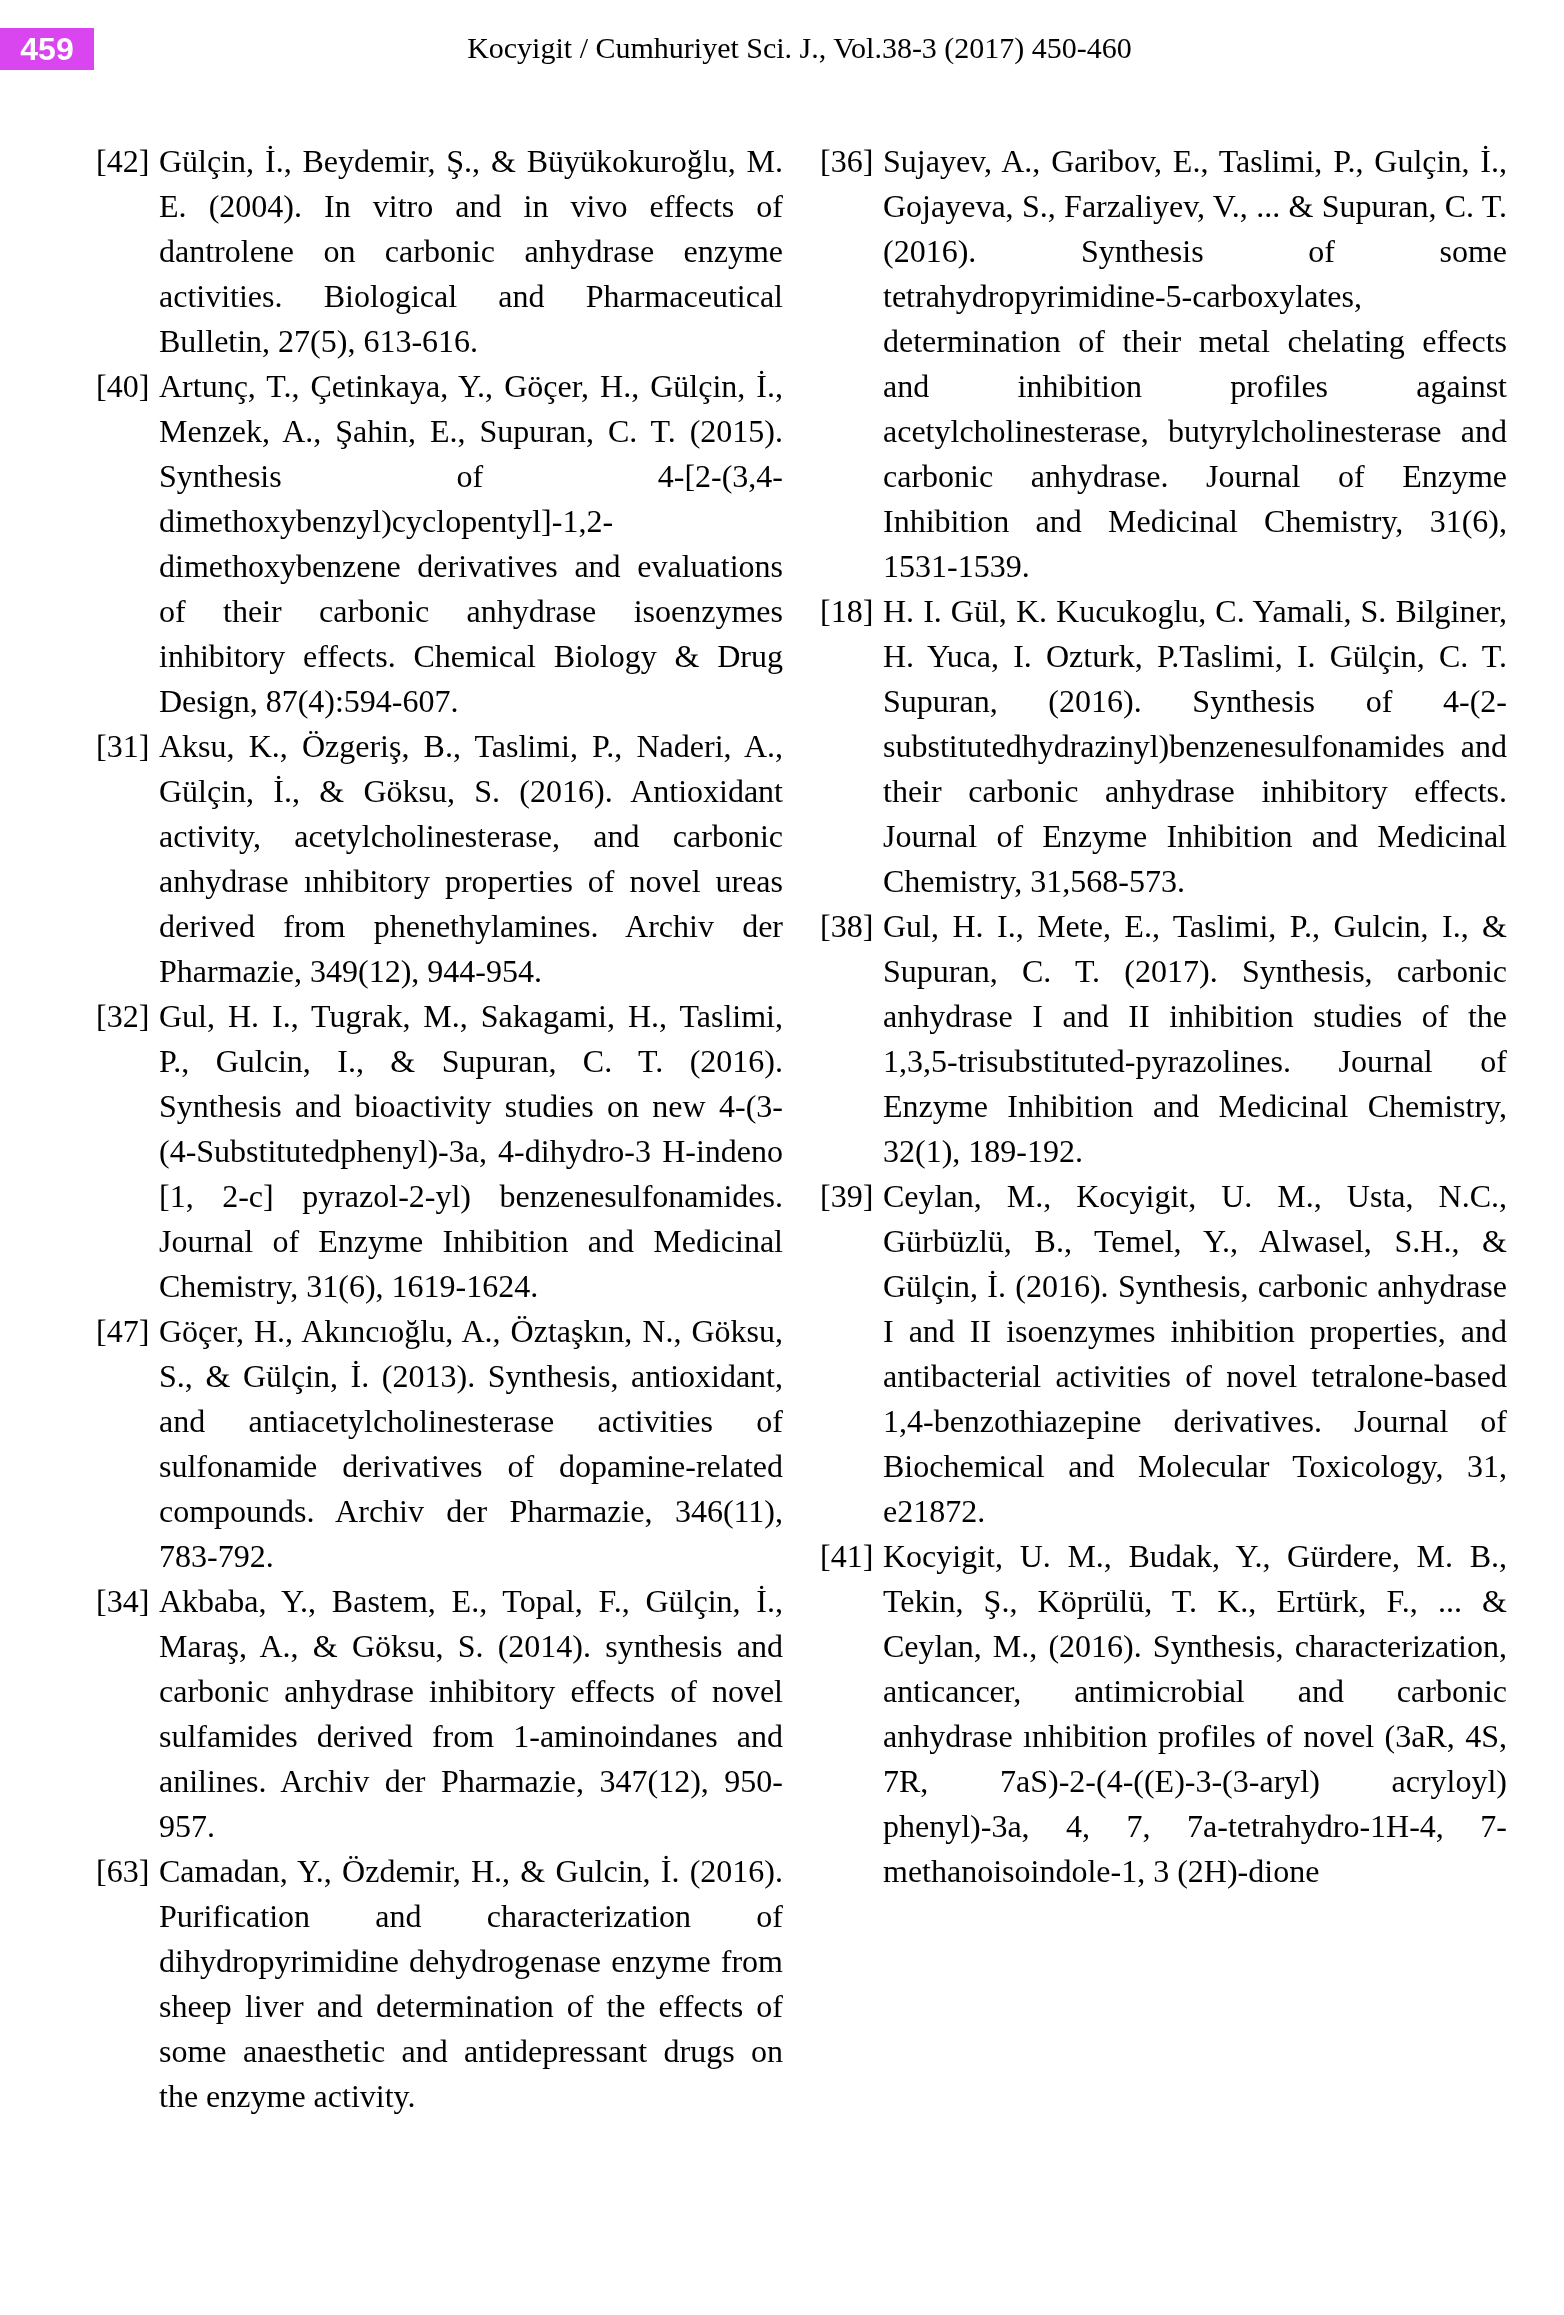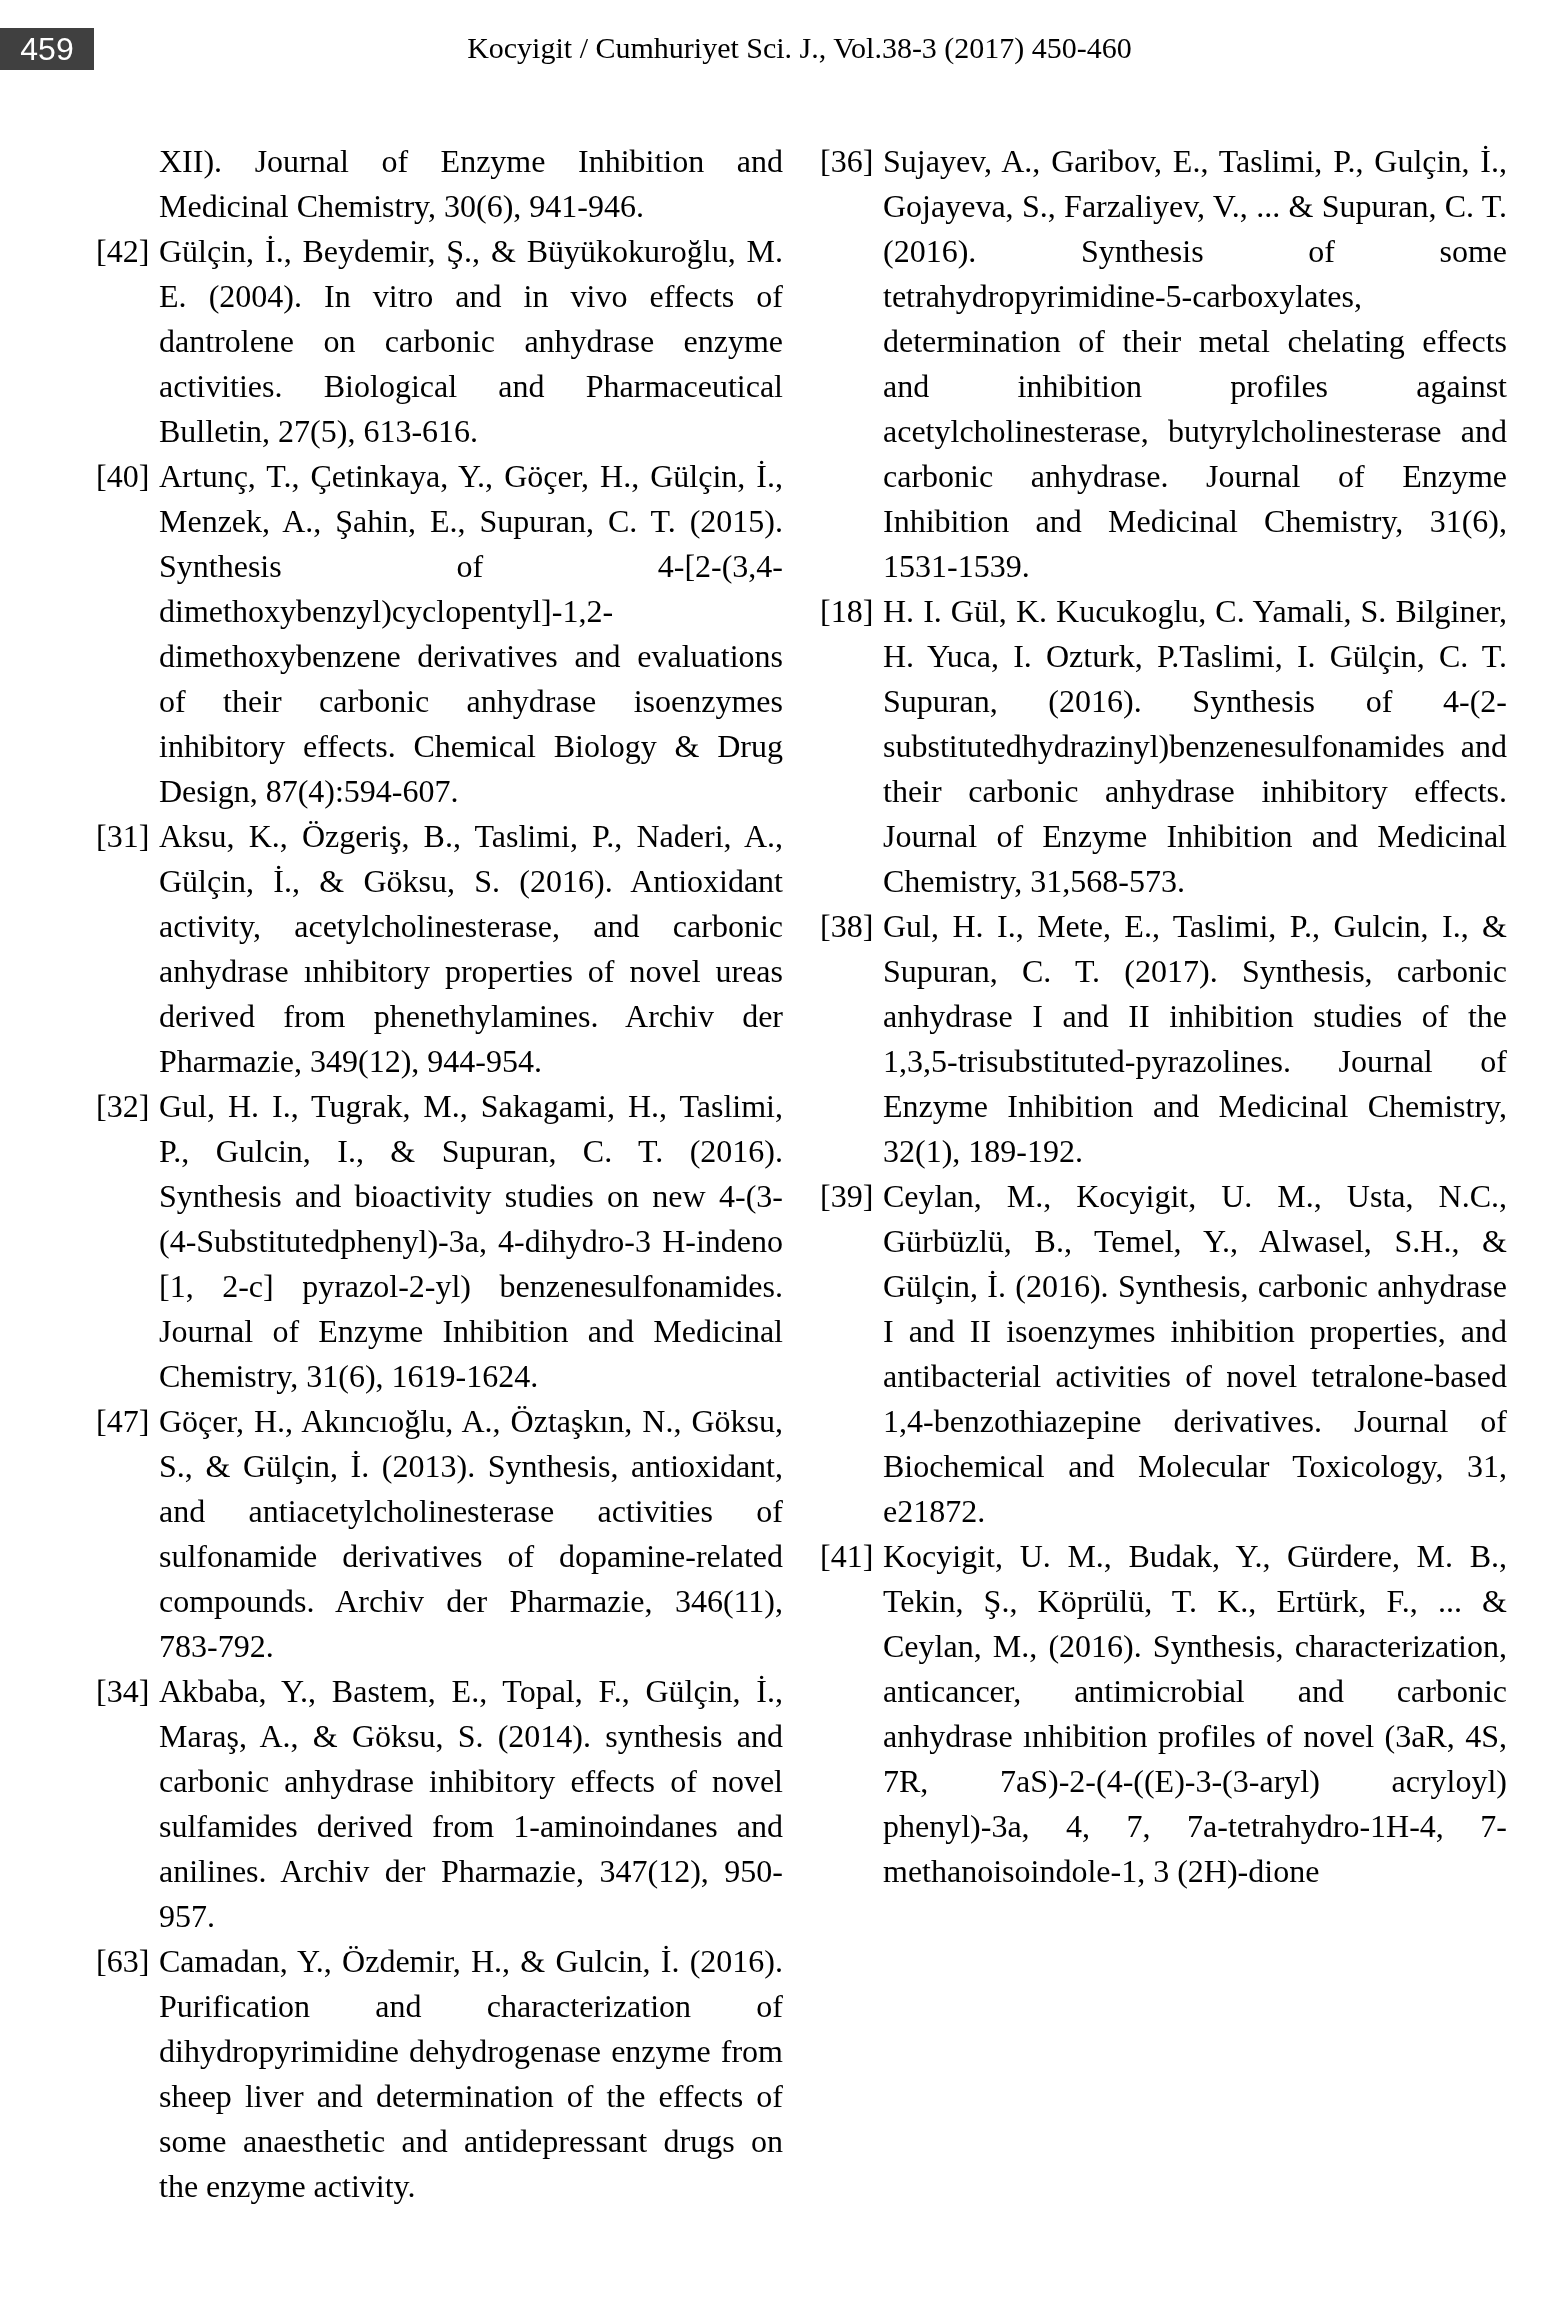--- a/index.html
+++ b/index.html
@@ -57,28 +57,27 @@
     display: inline-block;
     width: 63px;
     text-indent: 0;
   }
 </style>
 </head>
 <body>
 
 <div class="page">
 
-  <div class="badge" style="background: #404040;">459</div>
+  <div class="badge" style="background: #d946ef; font-weight: bold;">459</div>
 
   <div class="running-header">Kocyigit / Cumhuriyet Sci. J., Vol.38-3 (2017) 450-460</div>
 
   <div class="columns">
 
     <div class="col">
-      <p class="ref cont"><span class="ref-text">XII). Journal of Enzyme Inhibition and Medicinal Chemistry, 30(6), 941-946.</span></p>
       <p class="ref"><span class="ref-num">[42]</span><span class="ref-text">Gülçin, İ., Beydemir, Ş., &amp; Büyükokuroğlu, M. E. (2004). In vitro and in vivo effects of dantrolene on carbonic anhydrase enzyme activities. Biological and Pharmaceutical Bulletin, 27(5), 613-616.</span></p>
       <p class="ref"><span class="ref-num">[40]</span><span class="ref-text">Artunç, T., Çetinkaya, Y., Göçer, H., Gülçin, İ., Menzek, A., Şahin, E., Supuran, C. T. (2015). Synthesis of 4-[2-(3,4-dimethoxybenzyl)cyclopentyl]-1,2-dimethoxybenzene derivatives and evaluations of their carbonic anhydrase isoenzymes inhibitory effects. Chemical Biology &amp; Drug Design, 87(4):594-607.</span></p>
       <p class="ref"><span class="ref-num">[31]</span><span class="ref-text">Aksu, K., Özgeriş, B., Taslimi, P., Naderi, A., Gülçin, İ., &amp; Göksu, S. (2016). Antioxidant activity, acetylcholinesterase, and carbonic anhydrase ınhibitory properties of novel ureas derived from phenethylamines. Archiv der Pharmazie, 349(12), 944-954.</span></p>
       <p class="ref"><span class="ref-num">[32]</span><span class="ref-text">Gul, H. I., Tugrak, M., Sakagami, H., Taslimi, P., Gulcin, I., &amp; Supuran, C. T. (2016). Synthesis and bioactivity studies on new 4-(3-(4-Substitutedphenyl)-3a, 4-dihydro-3 H-indeno [1, 2-c] pyrazol-2-yl) benzenesulfonamides. Journal of Enzyme Inhibition and Medicinal Chemistry, 31(6), 1619-1624.</span></p>
       <p class="ref"><span class="ref-num">[47]</span><span class="ref-text">Göçer, H., Akıncıoğlu, A., Öztaşkın, N., Göksu, S., &amp; Gülçin, İ. (2013). Synthesis, antioxidant, and antiacetylcholinesterase activities of sulfonamide derivatives of dopamine-related compounds. Archiv der Pharmazie, 346(11), 783-792.</span></p>
       <p class="ref"><span class="ref-num">[34]</span><span class="ref-text">Akbaba, Y., Bastem, E., Topal, F., Gülçin, İ., Maraş, A., &amp; Göksu, S. (2014). synthesis and carbonic anhydrase inhibitory effects of novel sulfamides derived from 1-aminoindanes and anilines. Archiv der Pharmazie, 347(12), 950-957.</span></p>
       <p class="ref"><span class="ref-num">[63]</span><span class="ref-text">Camadan, Y., Özdemir, H., &amp; Gulcin, İ. (2016). Purification and characterization of dihydropyrimidine dehydrogenase enzyme from sheep liver and determination of the effects of some anaesthetic and antidepressant drugs on the enzyme activity.</span></p>
     </div>
 
     <div class="col">

